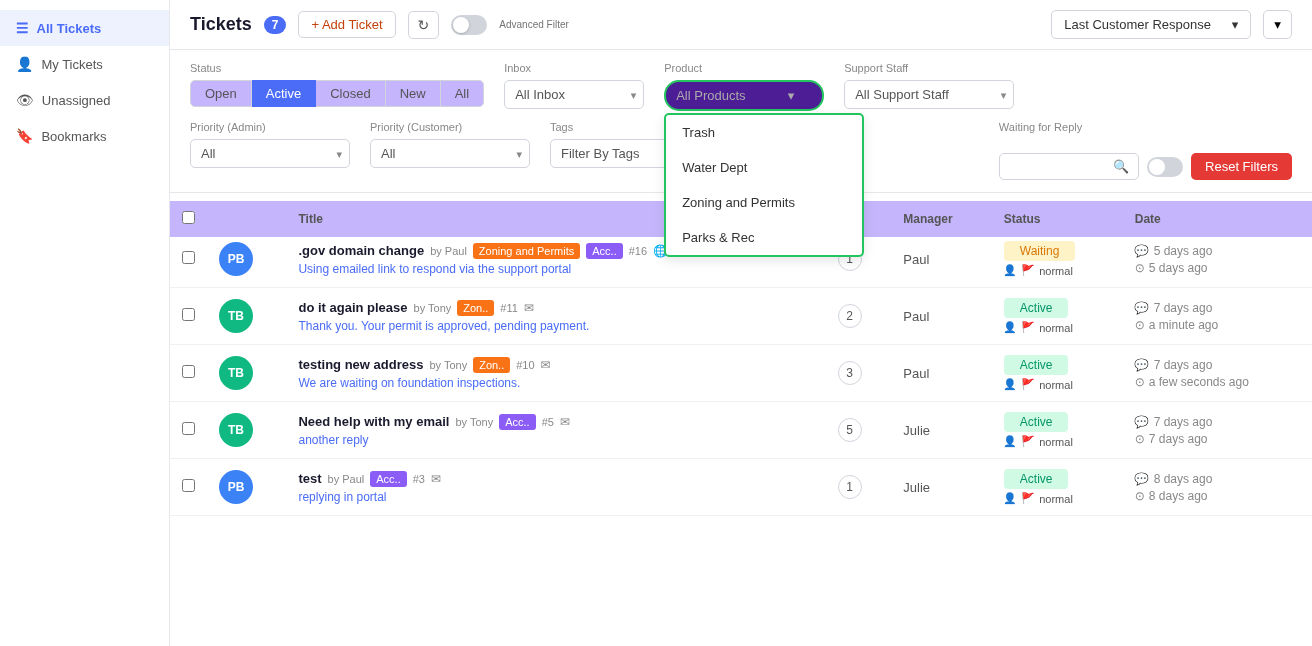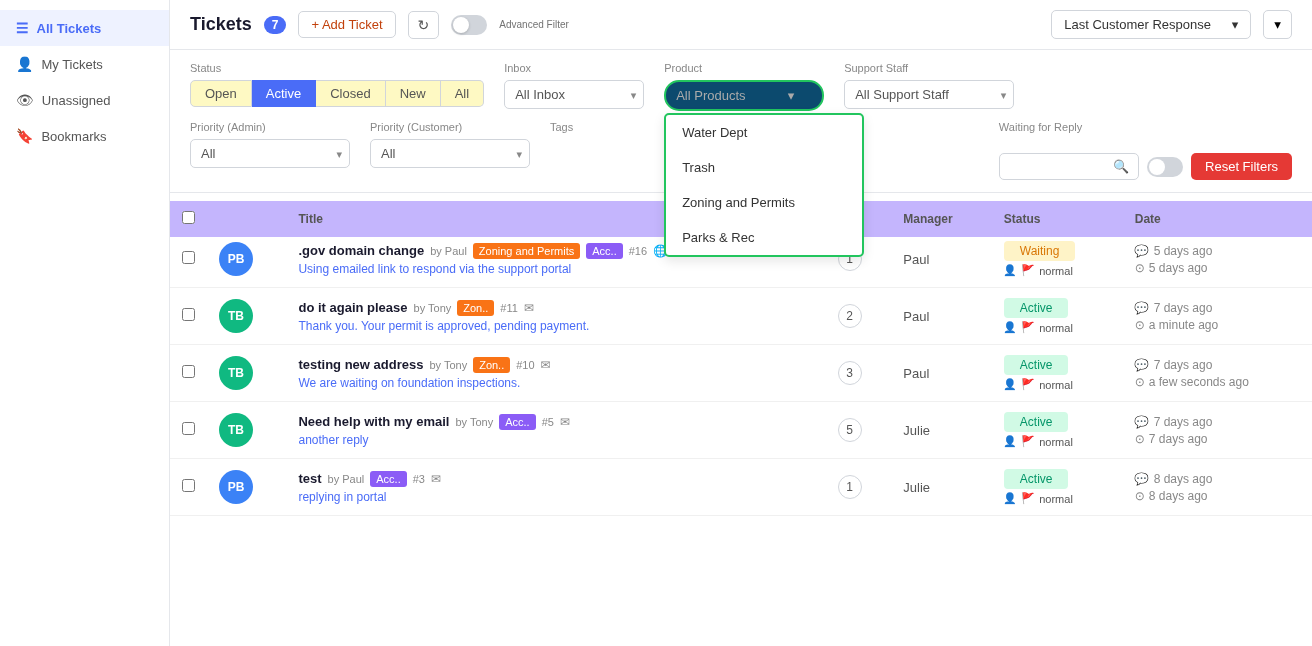--- a/index.html
+++ b/index.html
@@ -28,32 +28,32 @@
     .sort-dropdown { border: 1px solid #d1d5db; background: #fff; border-radius: 5px; padding: 6px 12px; font-size: 13px; cursor: pointer; display: flex; align-items: center; gap: 6px; color: #333; min-width: 200px; }
     .sort-caret-btn { border: 1px solid #d1d5db; background: #fff; border-radius: 5px; padding: 6px 10px; cursor: pointer; }
 
     
     .filters-bar { background: #fff; border-bottom: 1px solid #e5e7eb; padding: 12px 20px; }
     .filter-row { display: flex; align-items: flex-start; gap: 20px; margin-bottom: 10px; }
     .filter-row:last-child { margin-bottom: 0; }
     .filter-group { display: flex; flex-direction: column; gap: 6px; }
     .filter-label { font-size: 11px; color: #888; font-weight: 500; }
     .status-tabs { display: flex; gap: 0; }
-    .status-tab { border: 1px solid #d1d5db; background: #fef9c3; padding: 5px 14px; cursor: pointer; font-size: 13px; color: #555; }
+    .status-tab { border: 1px solid #d1d5db; background: #c4b5fd; padding: 5px 14px; cursor: pointer; font-size: 13px; color: #555; }
     .status-tab:first-child { border-radius: 5px 0 0 5px; }
     .status-tab:last-child { border-radius: 0 5px 5px 0; }
     .status-tab + .status-tab { border-left: none; }
     .status-tab.active { background: #4a6cf7; color: #fff; border-color: #4a6cf7; }
     .filter-select { border: 1px solid #d1d5db; background: #fff; border-radius: 5px; padding: 6px 28px 6px 10px; font-size: 13px; color: #555; cursor: pointer; appearance: none; min-width: 140px; position: relative; }
     .filter-select-wrap { position: relative; }
     .filter-select-wrap::after { content: '▾'; position: absolute; right: 8px; top: 50%; transform: translateY(-50%); font-size: 11px; color: #888; pointer-events: none; }
 
     
     .product-dropdown-wrap { position: relative; }
-    .product-dropdown-input { border: 2px solid #22c55e; background: #0c4a6e; border-radius: 15px; padding: 6px 28px 6px 10px; font-size: 13px; color: #aaa; cursor: pointer; min-width: 160px; display: flex; align-items: center; justify-content: space-between; }
+    .product-dropdown-input { border: 2px solid #22c55e; background: #4c1d95; border-radius: 15px; padding: 6px 28px 6px 10px; font-size: 13px; color: #aaa; cursor: pointer; min-width: 160px; display: flex; align-items: center; justify-content: space-between; }
     .product-dropdown-menu { position: absolute; top: calc(100% + 2px); left: 0; background: #fff; border: 2px solid #22c55e; border-radius: 5px; min-width: 200px; z-index: 100; box-shadow: 0 4px 12px rgba(0,0,0,0.1); }
     .product-dropdown-item { padding: 10px 16px; cursor: pointer; font-size: 13px; color: #333; }
 
     .waiting-reply-group { display: flex; flex-direction: column; gap: 20px; margin-left: auto; }
     .waiting-search { display: flex; align-items: center; border: 1px solid #d1d5db; border-radius: 5px; padding: 5px 8px; gap: 6px; background: #fff; }
     .waiting-search input { border: none; outline: none; font-size: 13px; width: 120px; }
     .waiting-toggle-row { display: flex; align-items: center; gap: 8px; }
     .waiting-toggle { width: 36px; height: 20px; background: #d1d5db; border-radius: 10px; position: relative; cursor: pointer; }
     .waiting-toggle-knob { width: 16px; height: 16px; background: #fff; border-radius: 50%; position: absolute; top: 2px; left: 2px; }
     .reset-btn { background: #e53935; color: #fff; border: none; border-radius: 5px; padding: 6px 14px; cursor: pointer; font-size: 13px; font-weight: 500; }
@@ -156,22 +156,22 @@
       </div>
 
       <div class="filter-group">
         <span class="filter-label">Product</span>
         <div class="product-dropdown-wrap">
           <div class="product-dropdown-input">
             <span style="color:#aaa;">All Products</span>
             <span>▾</span>
           </div>
           <div class="product-dropdown-menu">
+            <div class="product-dropdown-item">Trash</div>
             <div class="product-dropdown-item">Water Dept</div>
-            <div class="product-dropdown-item">Trash</div>
             <div class="product-dropdown-item">Zoning and Permits</div>
             <div class="product-dropdown-item">Parks &amp; Rec</div>
           </div>
         </div>
       </div>
 
       <div class="filter-group">
         <span class="filter-label">Support Staff</span>
         <div class="filter-select-wrap">
           <select class="filter-select" style="min-width:170px;">
@@ -196,20 +196,25 @@
         <span class="filter-label">Priority (Customer)</span>
         <div class="filter-select-wrap">
           <select class="filter-select" style="min-width:160px;">
             <option>All</option>
           </select>
         </div>
       </div>
 
       <div class="filter-group">
         <span class="filter-label">Tags</span>
+        <div class="filter-select-wrap">
+          <select class="filter-select" style="min-width:160px;">
+            <option>Filter By Tags</option>
+          </select>
+        </div>
       </div>
 
       <div class="waiting-reply-group">
         <span class="filter-label">Waiting for Reply</span>
         <div class="waiting-toggle-row">
           <div class="waiting-search">
             <input type="text" placeholder="" style="width: 100px;">
             <span>🔍</span>
           </div>
           <div class="waiting-toggle">

